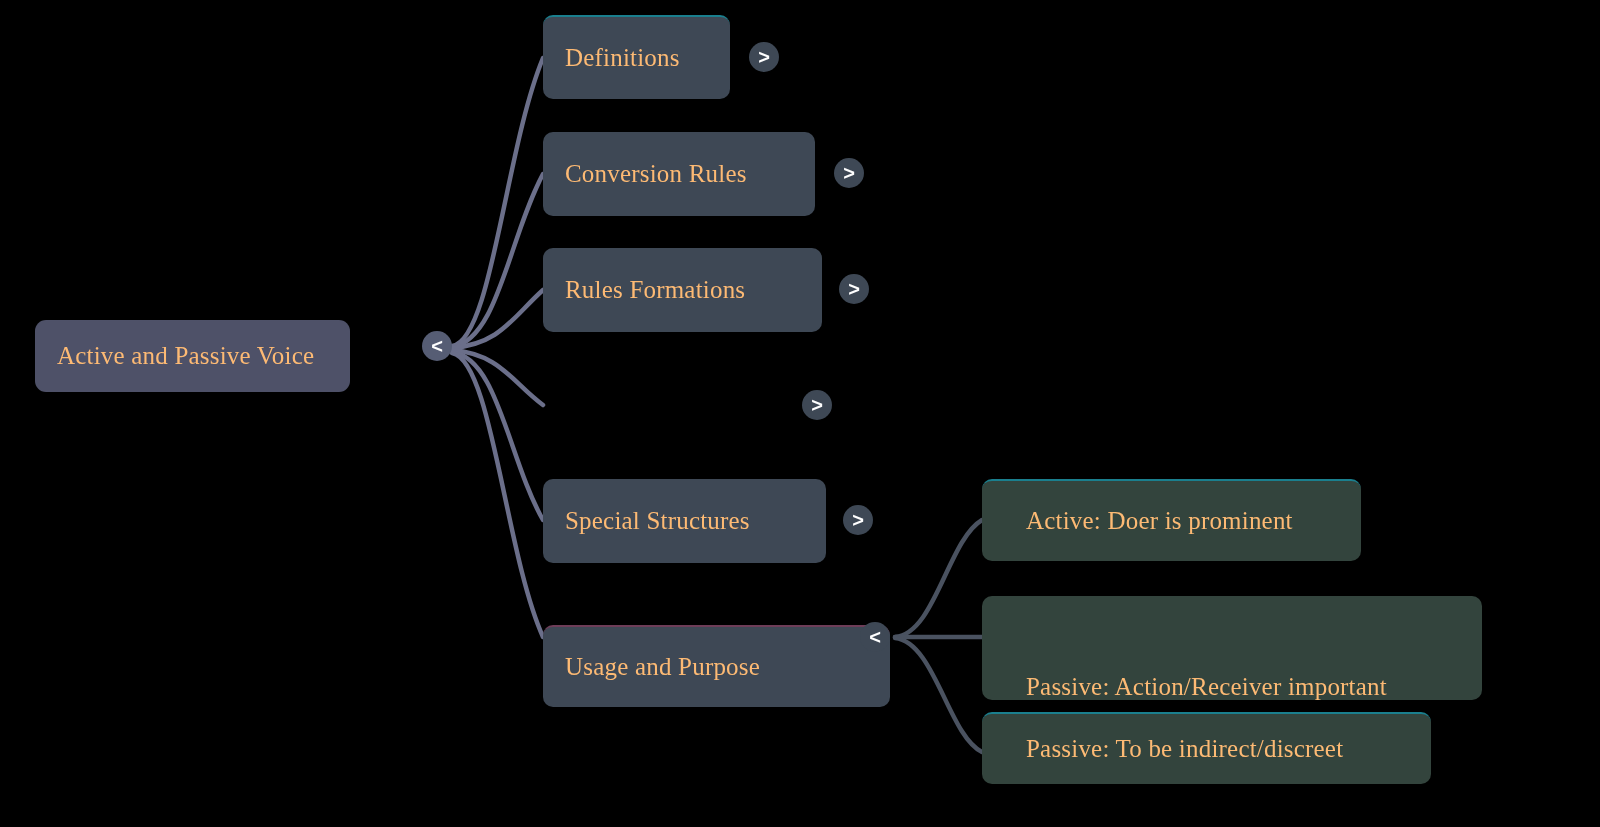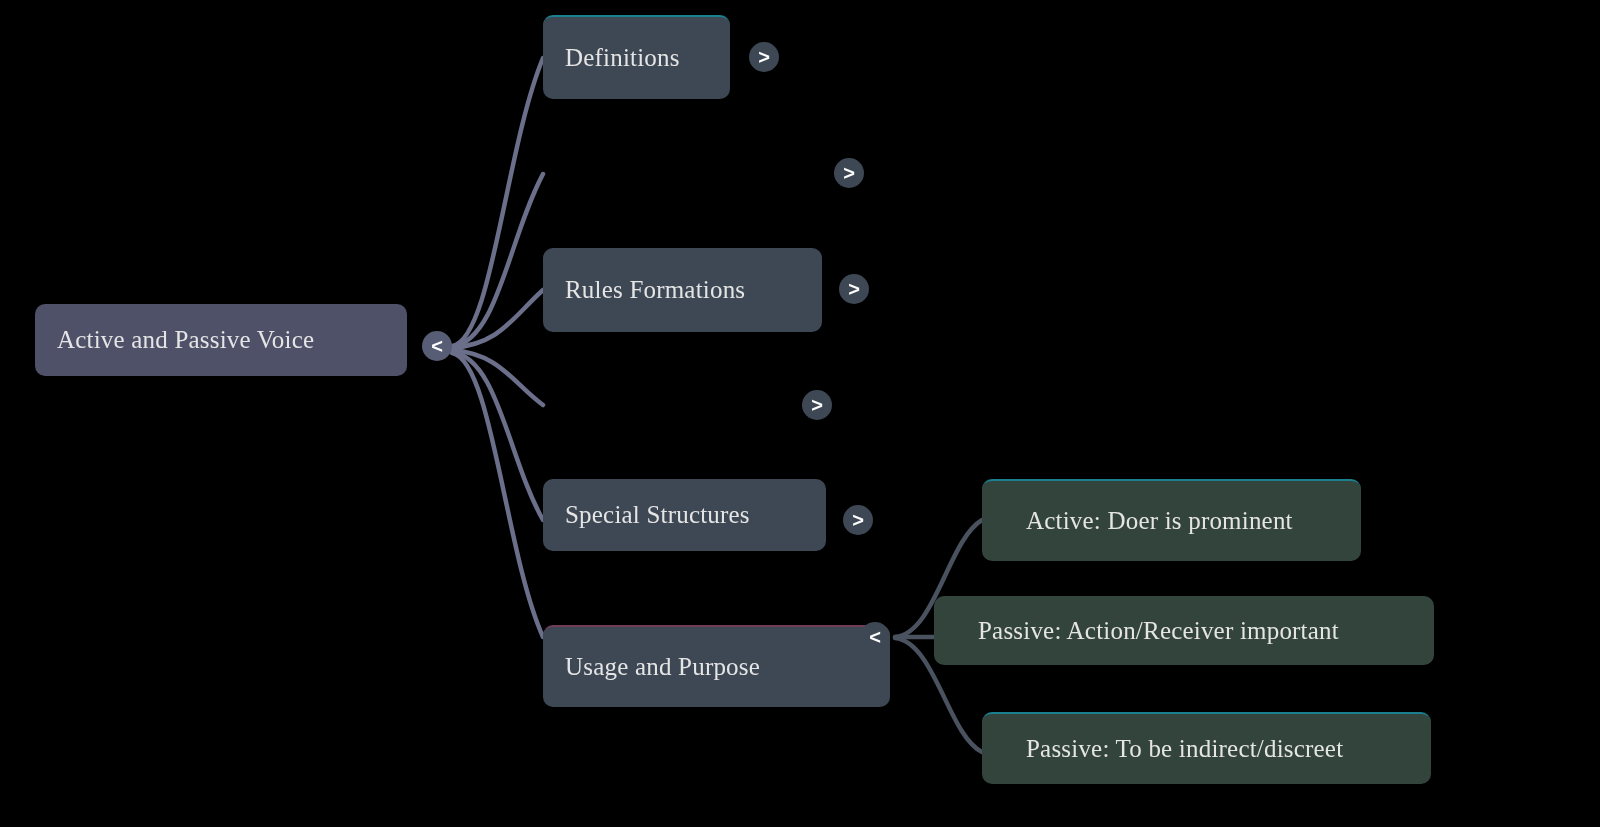--- a/index.html
+++ b/index.html
@@ -25,21 +25,21 @@
     width: 1600px;
     height: 827px;
     pointer-events: none;
   }
   .node {
     position: absolute;
     box-sizing: border-box;
     display: flex;
     align-items: center;
     border-radius: 10px;
-    color: #e5e5e5;
+    color: #fdba74;
     font-size: 25px;
     line-height: 1.1;
     letter-spacing: 0.2px;
     padding: 0 22px;
     white-space: nowrap;
     overflow: hidden;
   }
   .node-root {
     background: #4e5168;
   }
@@ -91,68 +91,71 @@
       <path d="M 452 352 C 498 358 508 458 543 520"></path>
       <path d="M 452 353 C 492 360 505 552 543 637"></path>
     </g>
     <g fill="none" stroke="#4a5260" stroke-width="4.5" stroke-linecap="round">
       <path d="M 895 637 C 935 634 948 540 982 520"></path>
       <path d="M 895 637 L 982 637"></path>
       <path d="M 895 638 C 935 642 948 735 982 752"></path>
     </g>
   </svg>
 
-  <div class="node node-root" style="left:35px; top:304px; width:372px; height:72px;">
+  <div class="node node-root" style="left:35px; top:320px; width:315px; height:72px;border-radius:11px;">
     <span>Active and Passive Voice</span>
   </div>
   <div class="toggle toggle-root" style="left:422px; top:331px;">
     <span>&lt;</span>
   </div>
 
   <div class="node node-branch accent-teal" style="left:543px; top:15px; width:187px; height:84px;">
     <span>Definitions</span>
   </div>
   <div class="toggle" style="left:749px; top:42px;">
     <span>&gt;</span>
   </div>
 
+  <div class="node node-branch" style="left:543px; top:132px; width:272px; height:84px;">
+    <span>Conversion Rules</span>
+  </div>
   <div class="toggle" style="left:834px; top:158px;">
     <span>&gt;</span>
   </div>
 
   <div class="node node-branch" style="left:543px; top:248px; width:279px; height:84px;">
     <span>Rules Formations</span>
   </div>
   <div class="toggle" style="left:839px; top:274px;">
     <span>&gt;</span>
   </div>
 
   <div class="toggle" style="left:802px; top:390px;">
     <span>&gt;</span>
   </div>
 
-  <div class="node node-branch" style="left:543px; top:479px; width:283px; height:72px;">
+  <div class="node node-branch" style="left:543px; top:479px; width:283px; height:84px;">
     <span>Special Structures</span>
   </div>
   <div class="toggle" style="left:843px; top:505px;">
     <span>&gt;</span>
   </div>
 
   <div class="node node-branch accent-magenta" style="left:543px; top:596px; width:347px; height:82px;margin-top:29px;">
     <span>Usage and Purpose</span>
   </div>
   <div class="toggle" style="left:860px; top:622px;">
     <span>&lt;</span>
   </div>
 
   <div class="node node-leaf accent-teal" style="left:982px; top:479px; width:379px; height:82px;">
     <span>Active: Doer is prominent</span>
   </div>
 
-  <div class="node node-leaf" style="left:934px; top:596px; width:500px; height:69px;">
+  <div class="node node-leaf" style="left:982px; top:596px; width:500px; height:104px;align-items:flex-end;">
     <span>Passive: Action/Receiver important</span>
   </div>
 
   <div class="node node-leaf accent-teal" style="left:982px; top:712px; width:449px; height:72px;">
     <span>Passive: To be indirect/discreet</span>
   </div>
 
 </div>
 
 </body></html>

